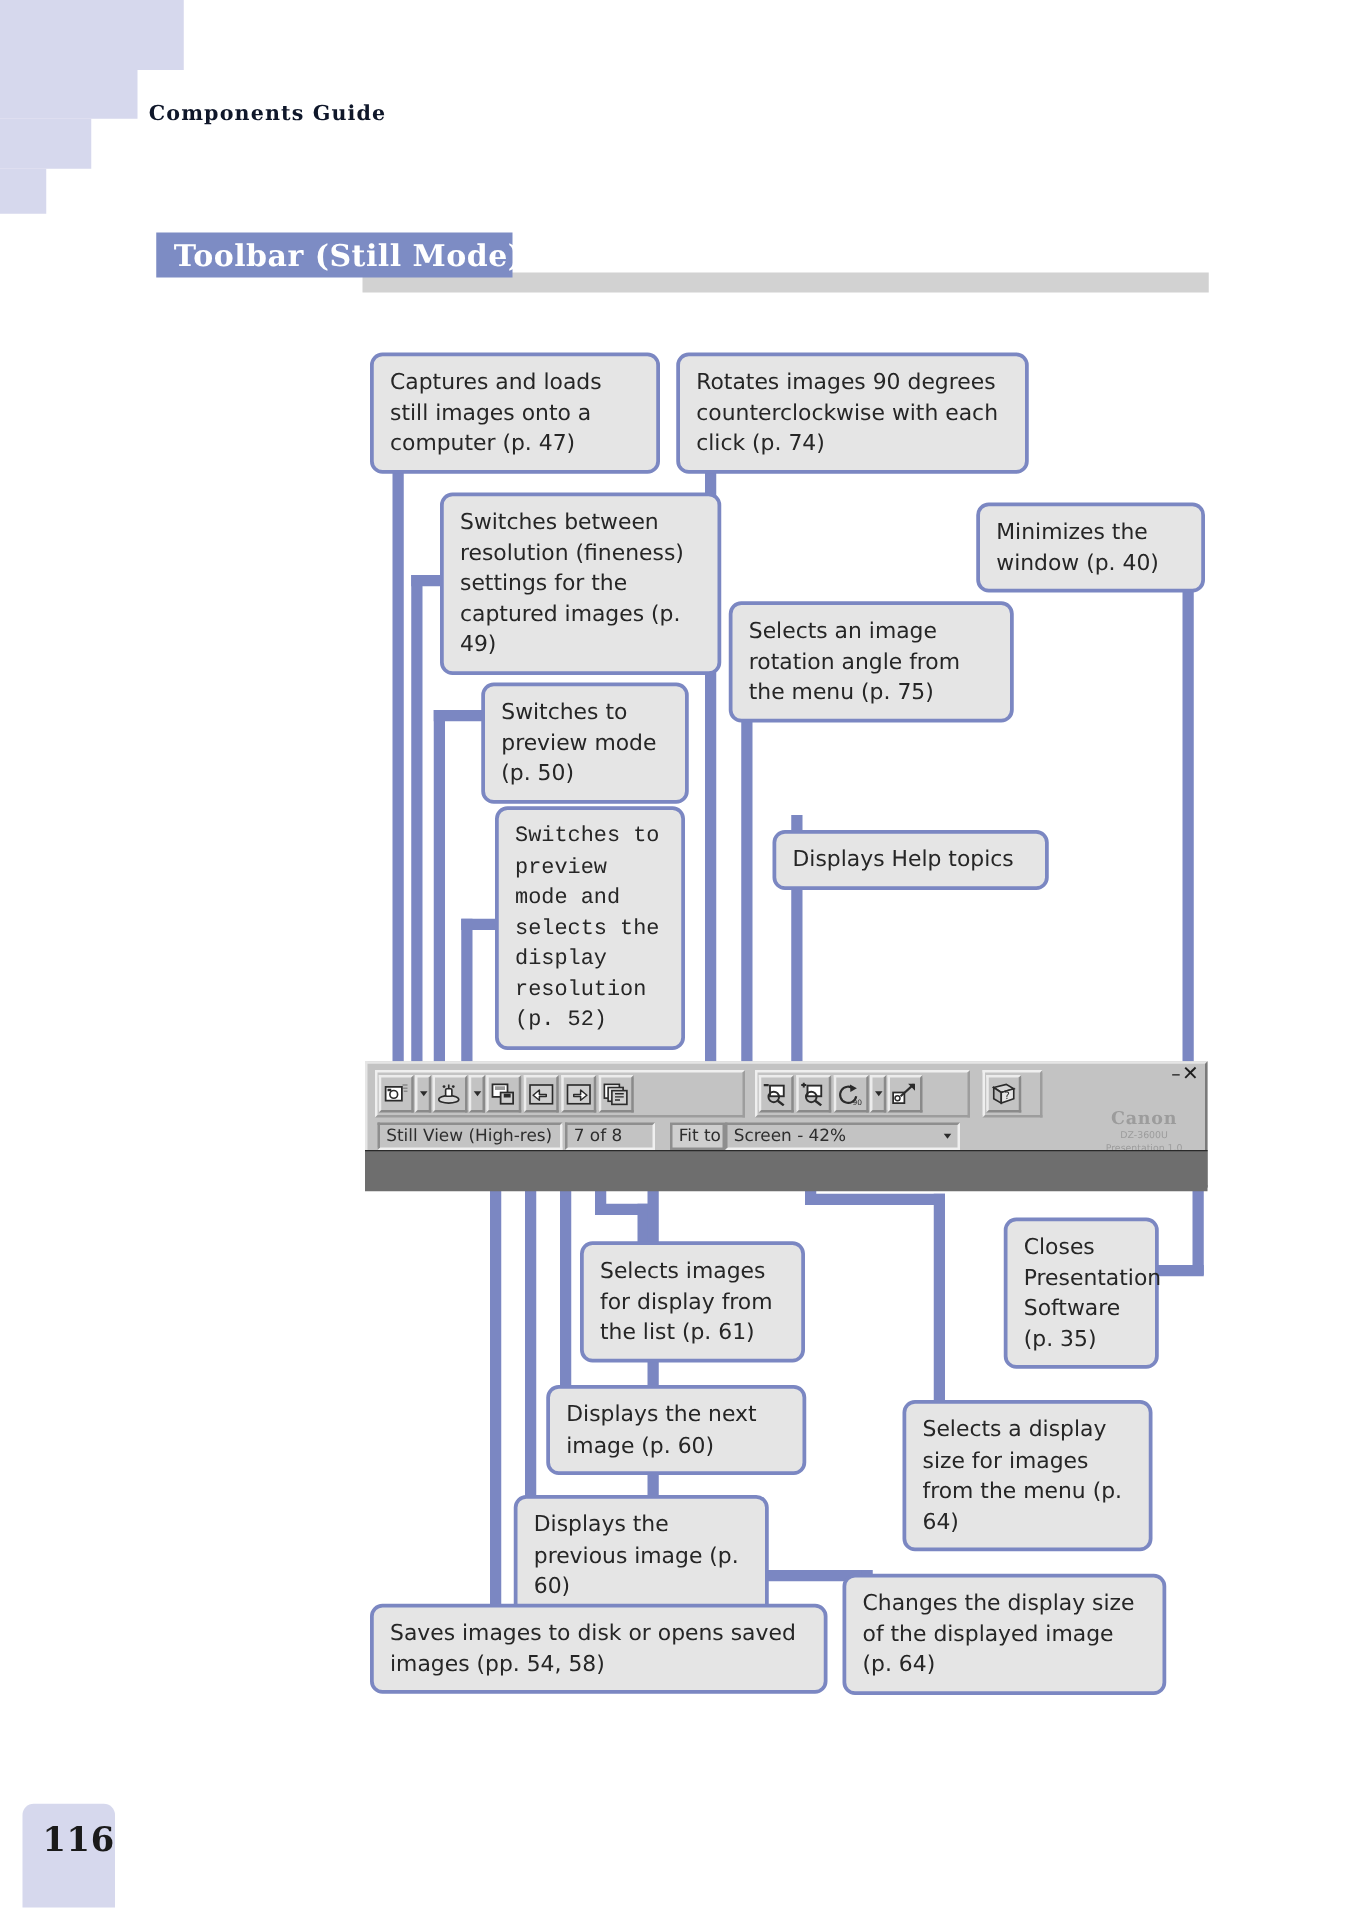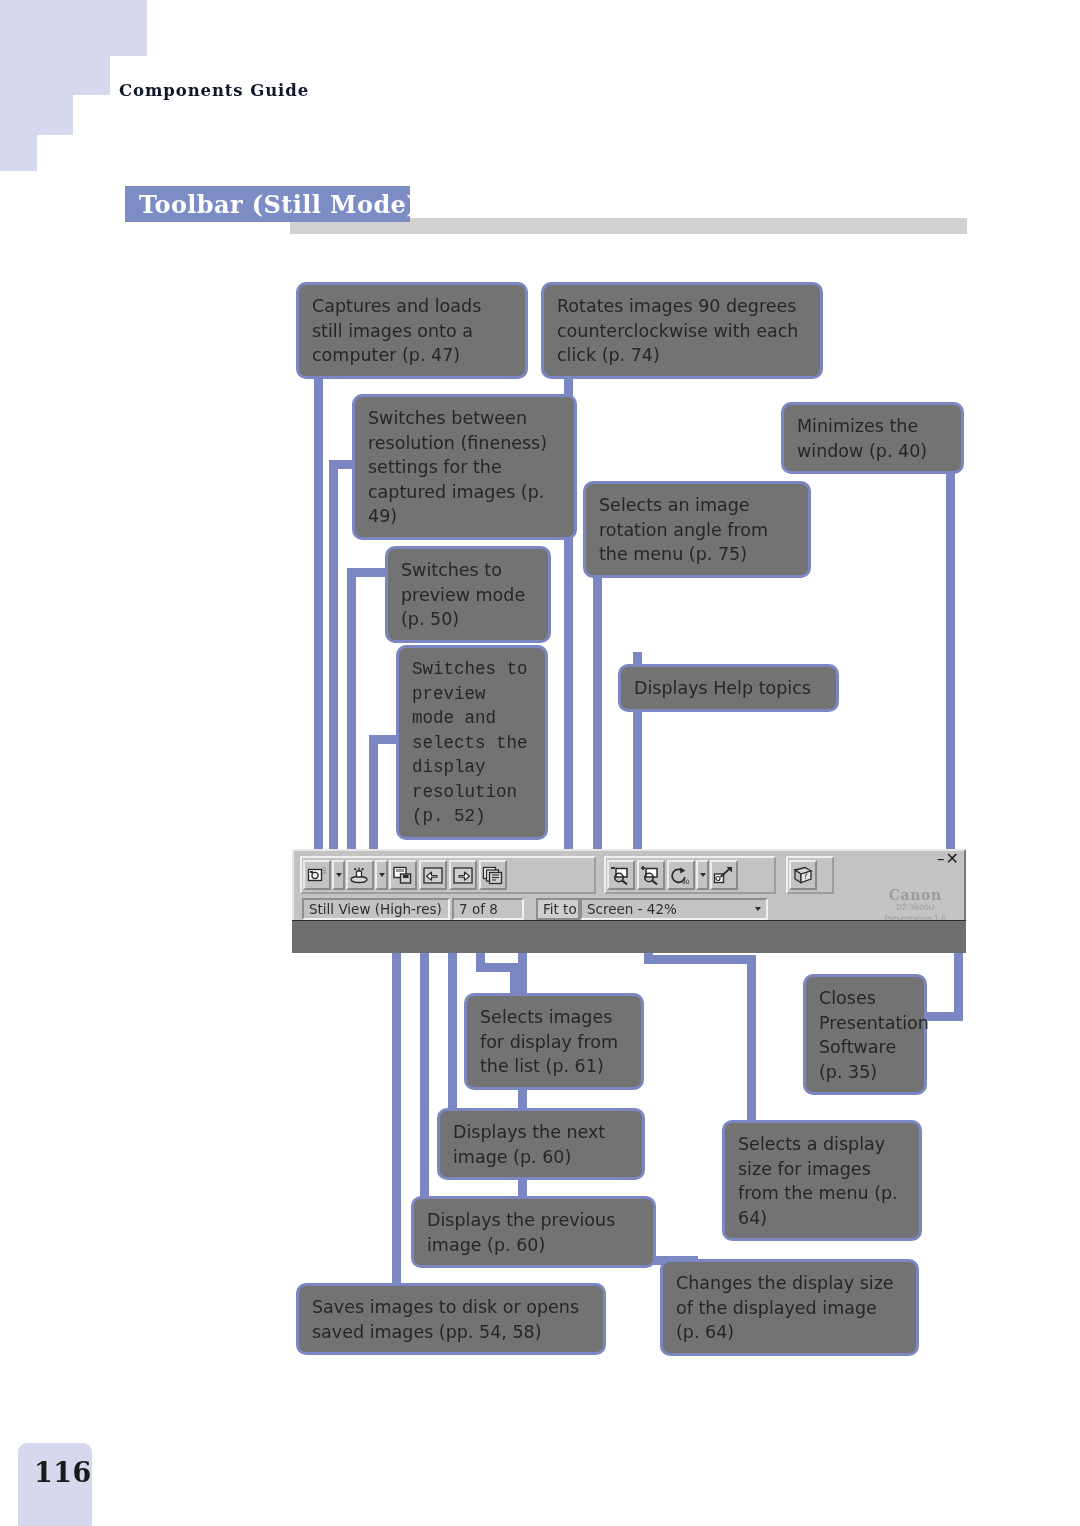--- a/index.html
+++ b/index.html
@@ -42,21 +42,21 @@
   }
   .title-txt{
     position:absolute;left:139px;top:190px;
     font-family:"DejaVu Serif",serif;font-weight:bold;font-size:24px;color:#ffffff;
     letter-spacing:.4px;white-space:nowrap;
   }
 
   
   .cal{
     position:absolute;box-sizing:border-box;
-    background:#737373;border:3px solid #7b87c2;border-radius:10px;
+    background:#e5e5e5;border:3px solid #7b87c2;border-radius:10px;
     color:#262626;font-size:17.5px;line-height:1.40;
     padding:9px 12px 8px 13px;z-index:6;
   }
 
   
   .ln{position:absolute;background:#7b87c2;z-index:3;}
 
   
   .tbwin{
     position:absolute;left:292px;top:849px;width:674px;height:101px;
@@ -309,22 +309,22 @@
   <div class="cal" style="left:396px;top:645px;width:152px;font-family:Liberation Mono, monospace;">Switches to preview mode and selects the display resolution (p. 52)</div>
 
   <div class="cal" style="left:464px;top:993px;width:180px;">Selects images for display from the list (p. 61)</div>
 
   <div class="cal" style="left:803px;top:974px;width:124px;">Closes Presentation Software (p. 35)</div>
 
   <div class="cal" style="left:437px;top:1108px;width:208px;">Displays the next image (p. 60)</div>
 
   <div class="cal" style="left:722px;top:1120px;width:200px;">Selects a display size for images from the menu (p. 64)</div>
 
-  <div class="cal" style="left:411px;top:1196px;width:245px;">Displays the previous image (p. 60)</div>
-
-  <div class="cal" style="left:296px;top:1283px;width:310px;">Saves images to disk or opens saved images (pp. 54, 58)</div>
-
-  <div class="cal" style="left:660px;top:1259px;width:259px;">Changes the display size of the displayed image (p. 64)</div>
+  <div class="cal" style="left:411px;top:1196px;width:204px;">Displays the previous image (p. 60)</div>
+
+  <div class="cal" style="left:296px;top:1283px;width:366px;">Saves images to disk or opens saved images (pp. 54, 58)</div>
+
+  <div class="cal" style="left:674px;top:1259px;width:259px;">Changes the display size of the displayed image (p. 64)</div>
 
   <div class="pagebox"></div>
   <div class="pagenum">116</div>
 
 </div>
 
 </body></html>

